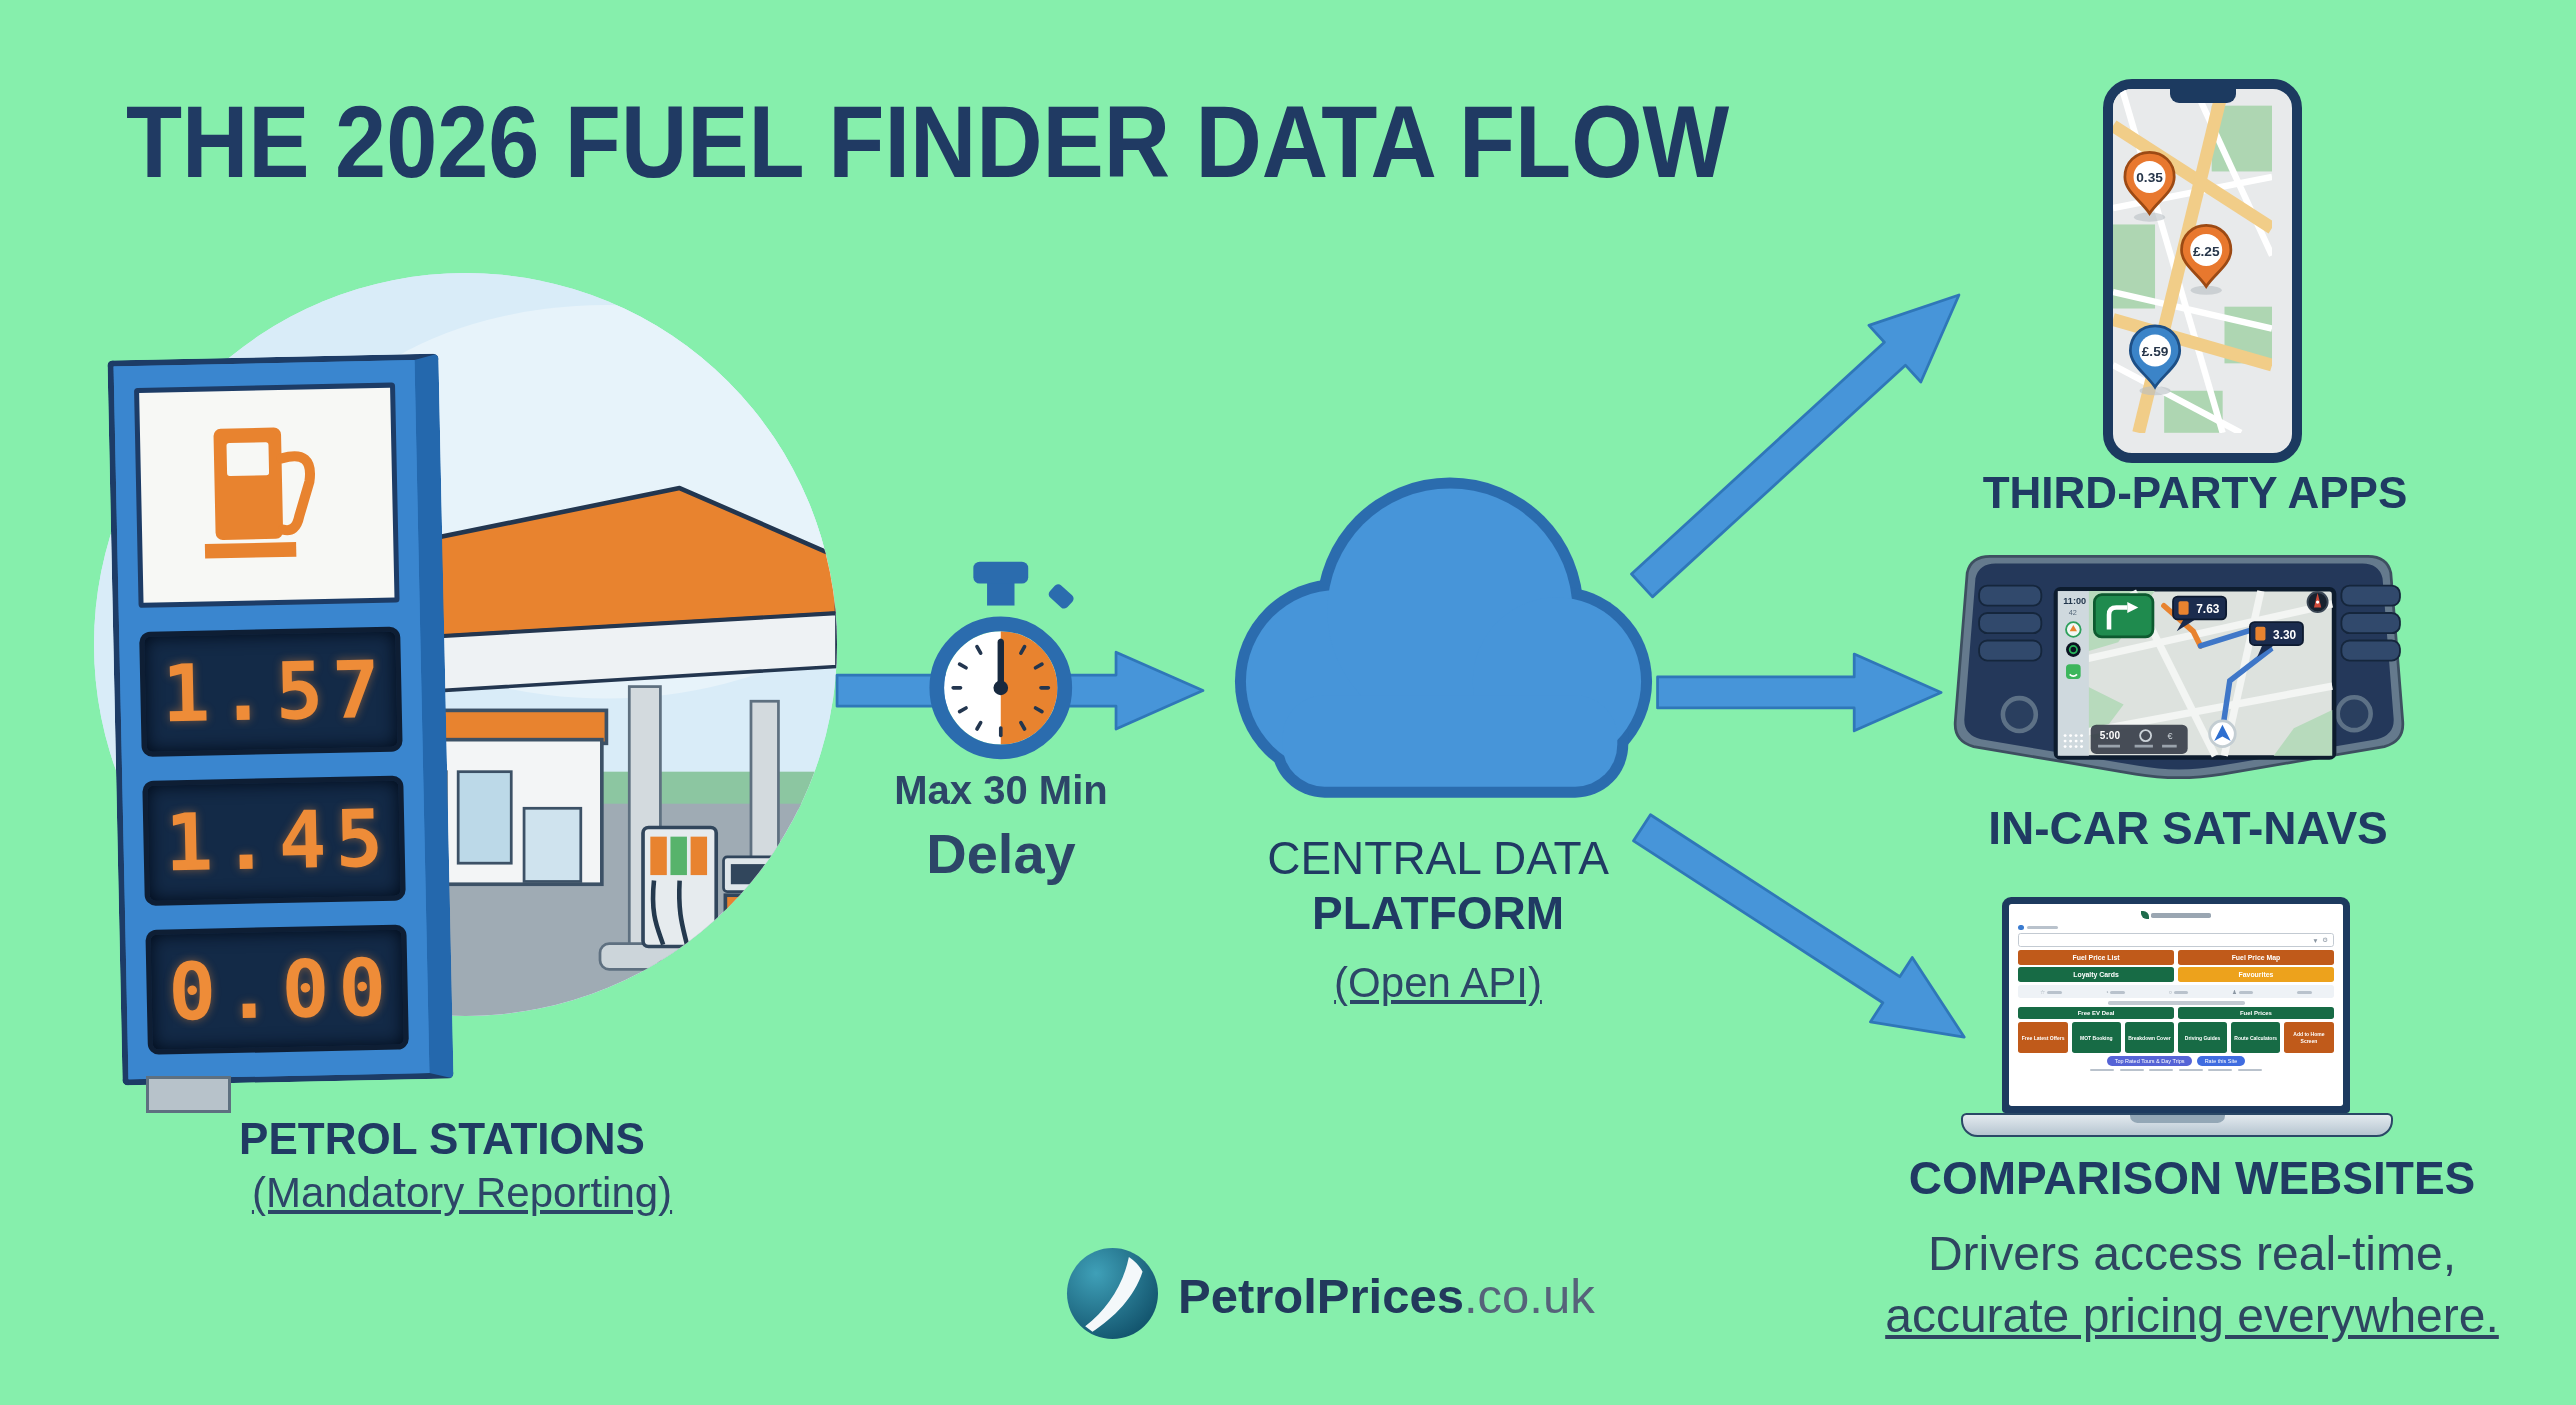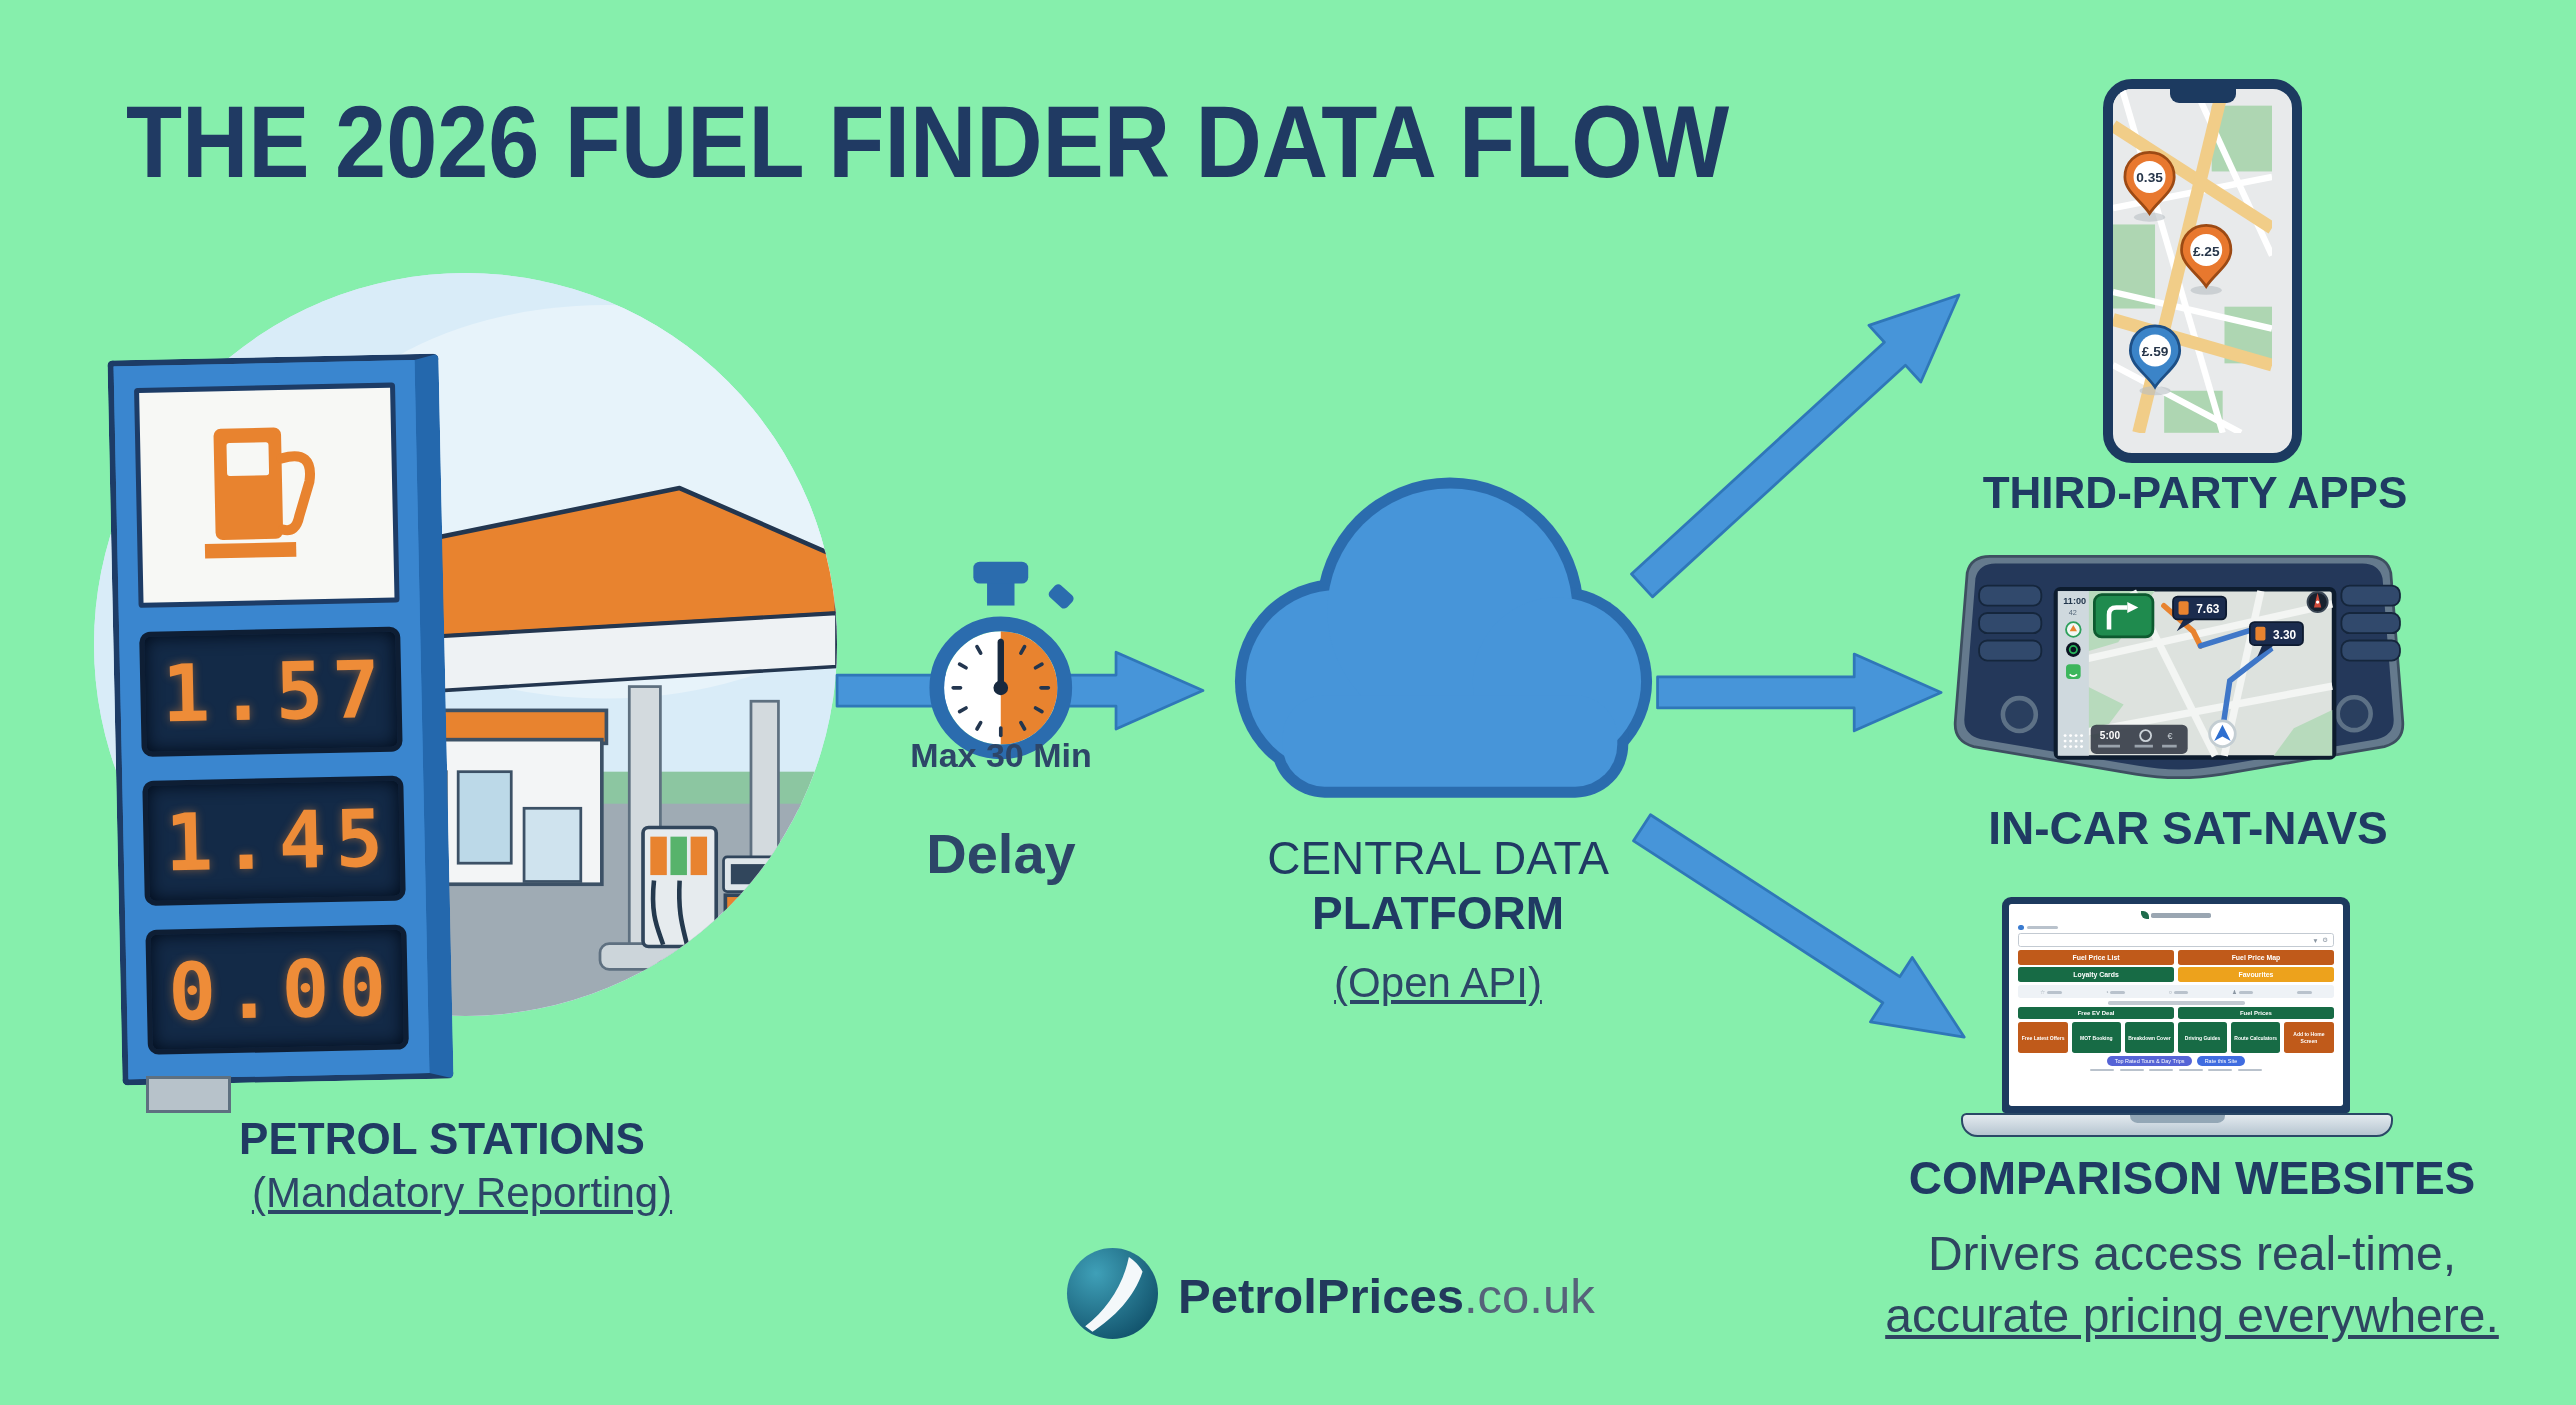--- a/index.html
+++ b/index.html
@@ -23,21 +23,21 @@
         display:flex;align-items:center;justify-content:center;}
   .sign-display{margin-top:24px;height:115px;background:#132a47;border:5.5px solid #0e1e34;border-radius:11px;
         display:flex;align-items:center;justify-content:center;box-shadow:inset 0 0 16.5px #000a18;}
   .sign-digits{font-family:"DejaVu Sans Mono",monospace;font-weight:bold;font-size:79px;color:#ee8c38;
         letter-spacing:9.1px;padding-left:9.1px;text-shadow:0 0 9.1px rgba(238,140,56,.45);}
   .sign-foot{left:146px;top:1076px;width:79px;height:31px;background:#b7c2ca;border:3.7px solid #5e7080;}
 
   .big-label{font-size:44px;font-weight:700;color:#203a63;}
   .sub-label{font-size:42px;font-weight:400;color:#2d4668;text-decoration:underline;}
 
-  .delay-l1{left:1001px;top:736px;font-size:34px;font-weight:700;color:#2d4668;}
+  .delay-l1{left:1001px;top:768px;font-size:40px;font-weight:700;color:#2d4668;}
   .delay-l2{left:1001px;top:821px;font-size:56px;font-weight:700;color:#2d4668;}
 
   .plat-l1{left:1438px;top:831px;font-size:46px;font-weight:400;color:#203a63;}
   .plat-l2{left:1438px;top:886px;font-size:46px;font-weight:700;color:#203a63;}
   .plat-sub{left:1438px;top:959px;}
 
   
   .phone{left:2103px;top:79px;width:179px;height:364px;background:#e8eaeb;border:10px solid #1c3a60;
          border-radius:29px;overflow:hidden;}
   .notch{position:absolute;top:0;left:50%;transform:translateX(-50%);width:66px;height:13.7px;

